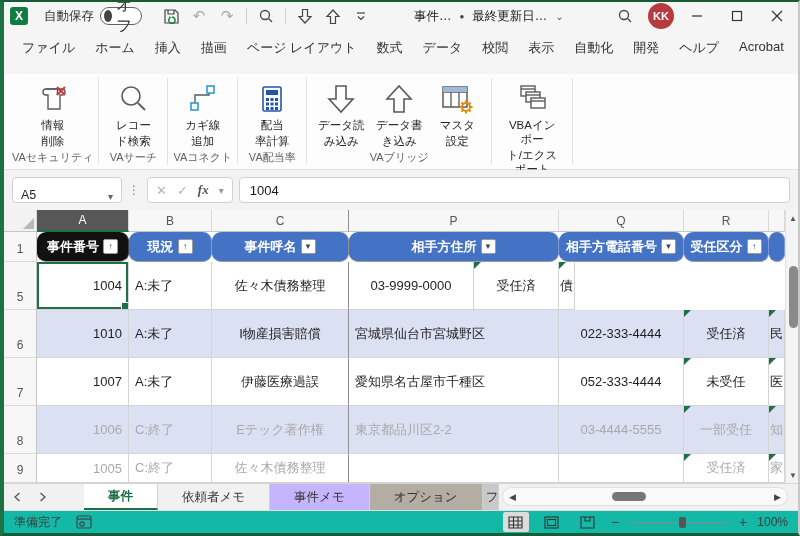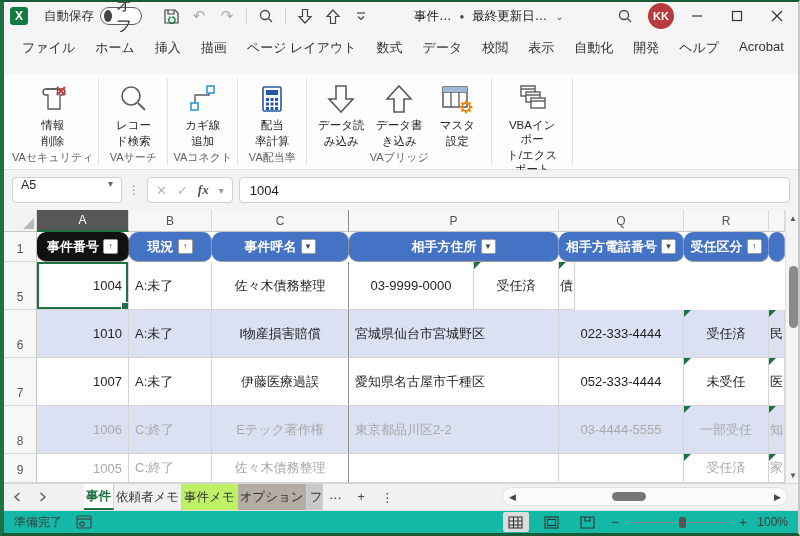--- a/index.html
+++ b/index.html
@@ -54,21 +54,21 @@
   .rbtn .icon32 { width:34px; height:34px; display:flex; align-items:center; justify-content:center; }
   .rbtn .lbl { font-size:11.5px; line-height:14px; text-align:center; color:#262626; }
   .rgroup-label { font-size:11px; color:#5f5f5f; padding:2px 0 3px; }
   .rsep { width:1px; background:#e2e2e2; margin:4px 1px; }
   #ribbon-collapse { position:absolute; right:12px; bottom:4px; color:#555; }
 
   
   #formulabar { position:absolute; left:4px; top:170px; width:794px; height:40px; background:#f3f3f3;
                 display:flex; align-items:center; padding:0 8px; gap:6px; }
   .namebox { width:110px; height:26px; background:#fff; border:1px solid #d1d1d1; border-radius:4px;
-             display:flex; align-items:flex-start; padding:0 8px; font-size:12.5px; }
+             display:flex; align-items:flex-end; padding:0 8px; font-size:12.5px; }
   .namebox .chev { margin-left:auto; color:#666; font-size:10px; }
   .fb-dots { color:#888; font-size:12px; letter-spacing:1px; }
   .fxbox { height:26px; background:#fff; border:1px solid #d1d1d1; border-radius:4px; display:flex;
            align-items:center; padding:0 8px; gap:10px; color:#b5b5b5; font-size:13px; }
   .fxbox .fx { font-style:italic; font-family:"Liberation Serif","DejaVu Serif",serif; color:#555; font-weight:bold; }
   .fxbox .chev { color:#999; font-size:10px; }
   .formula-input { flex:1; height:26px; background:#fff; border:1px solid #d1d1d1; border-radius:4px;
                    display:flex; align-items:center; padding:0 10px; font-size:13px; color:#1a1a1a; }
 
   
@@ -103,24 +103,24 @@
   #vscroll { position:absolute; right:0; top:210px; width:15px; height:273px; background:#f4f4f4;
              border-left:1px solid #e0e0e0; display:flex; flex-direction:column; align-items:center; }
   #vscroll .varrow { height:16px; display:flex; align-items:center; justify-content:center; color:#555; font-size:8px; }
   #vthumb { width:9px; height:62px; background:#8a8a8a; border-radius:5px; margin-top:40px; }
 
   
   #sheetbar { position:absolute; left:4px; top:483px; width:794px; height:27px; background:#f1f1f1;
               border-top:1px solid #d4d4d4; display:flex; align-items:stretch; font-size:12.5px; }
   .snav { width:26px; display:flex; align-items:center; justify-content:center; color:#555; }
   .stabs { display:flex; align-items:stretch; margin-left:28px; }
-  .stab { padding:0 2px; display:flex; align-items:center; color:#333; position:relative;
+  .stab { padding:0 24px; display:flex; align-items:center; color:#333; position:relative;
           border-right:1px solid #d0d0d0; }
   .stab.active { background:#fff; color:#1e7145; font-weight:bold; border-bottom:2px solid #1e7145; }
-  .stab.lavender { background:#bef264; }
+  .stab.lavender { background:#c4b5fd; }
   .stab.tan { background:#b4ada3; }
   .stab.partial { max-width:16px; overflow:hidden; padding:0 3px; background:#c9c9c9; }
   .smore { width:26px; display:flex; align-items:center; justify-content:center; color:#444; letter-spacing:1px; }
   #hscroll { position:absolute; right:12px; top:487px; width:286px; height:19px; background:#fafafa;
              border:1px solid #e0e0e0; border-radius:10px; display:flex; align-items:center; padding:0 6px; }
   #hscroll .harrow { color:#444; font-size:9px; }
   #hthumb { width:34px; height:9px; background:#777; border-radius:5px; margin-left:96px; }
 
   
   #statusbar { position:absolute; left:4px; top:510px; width:794px; height:23px; background:#14b8a6;

